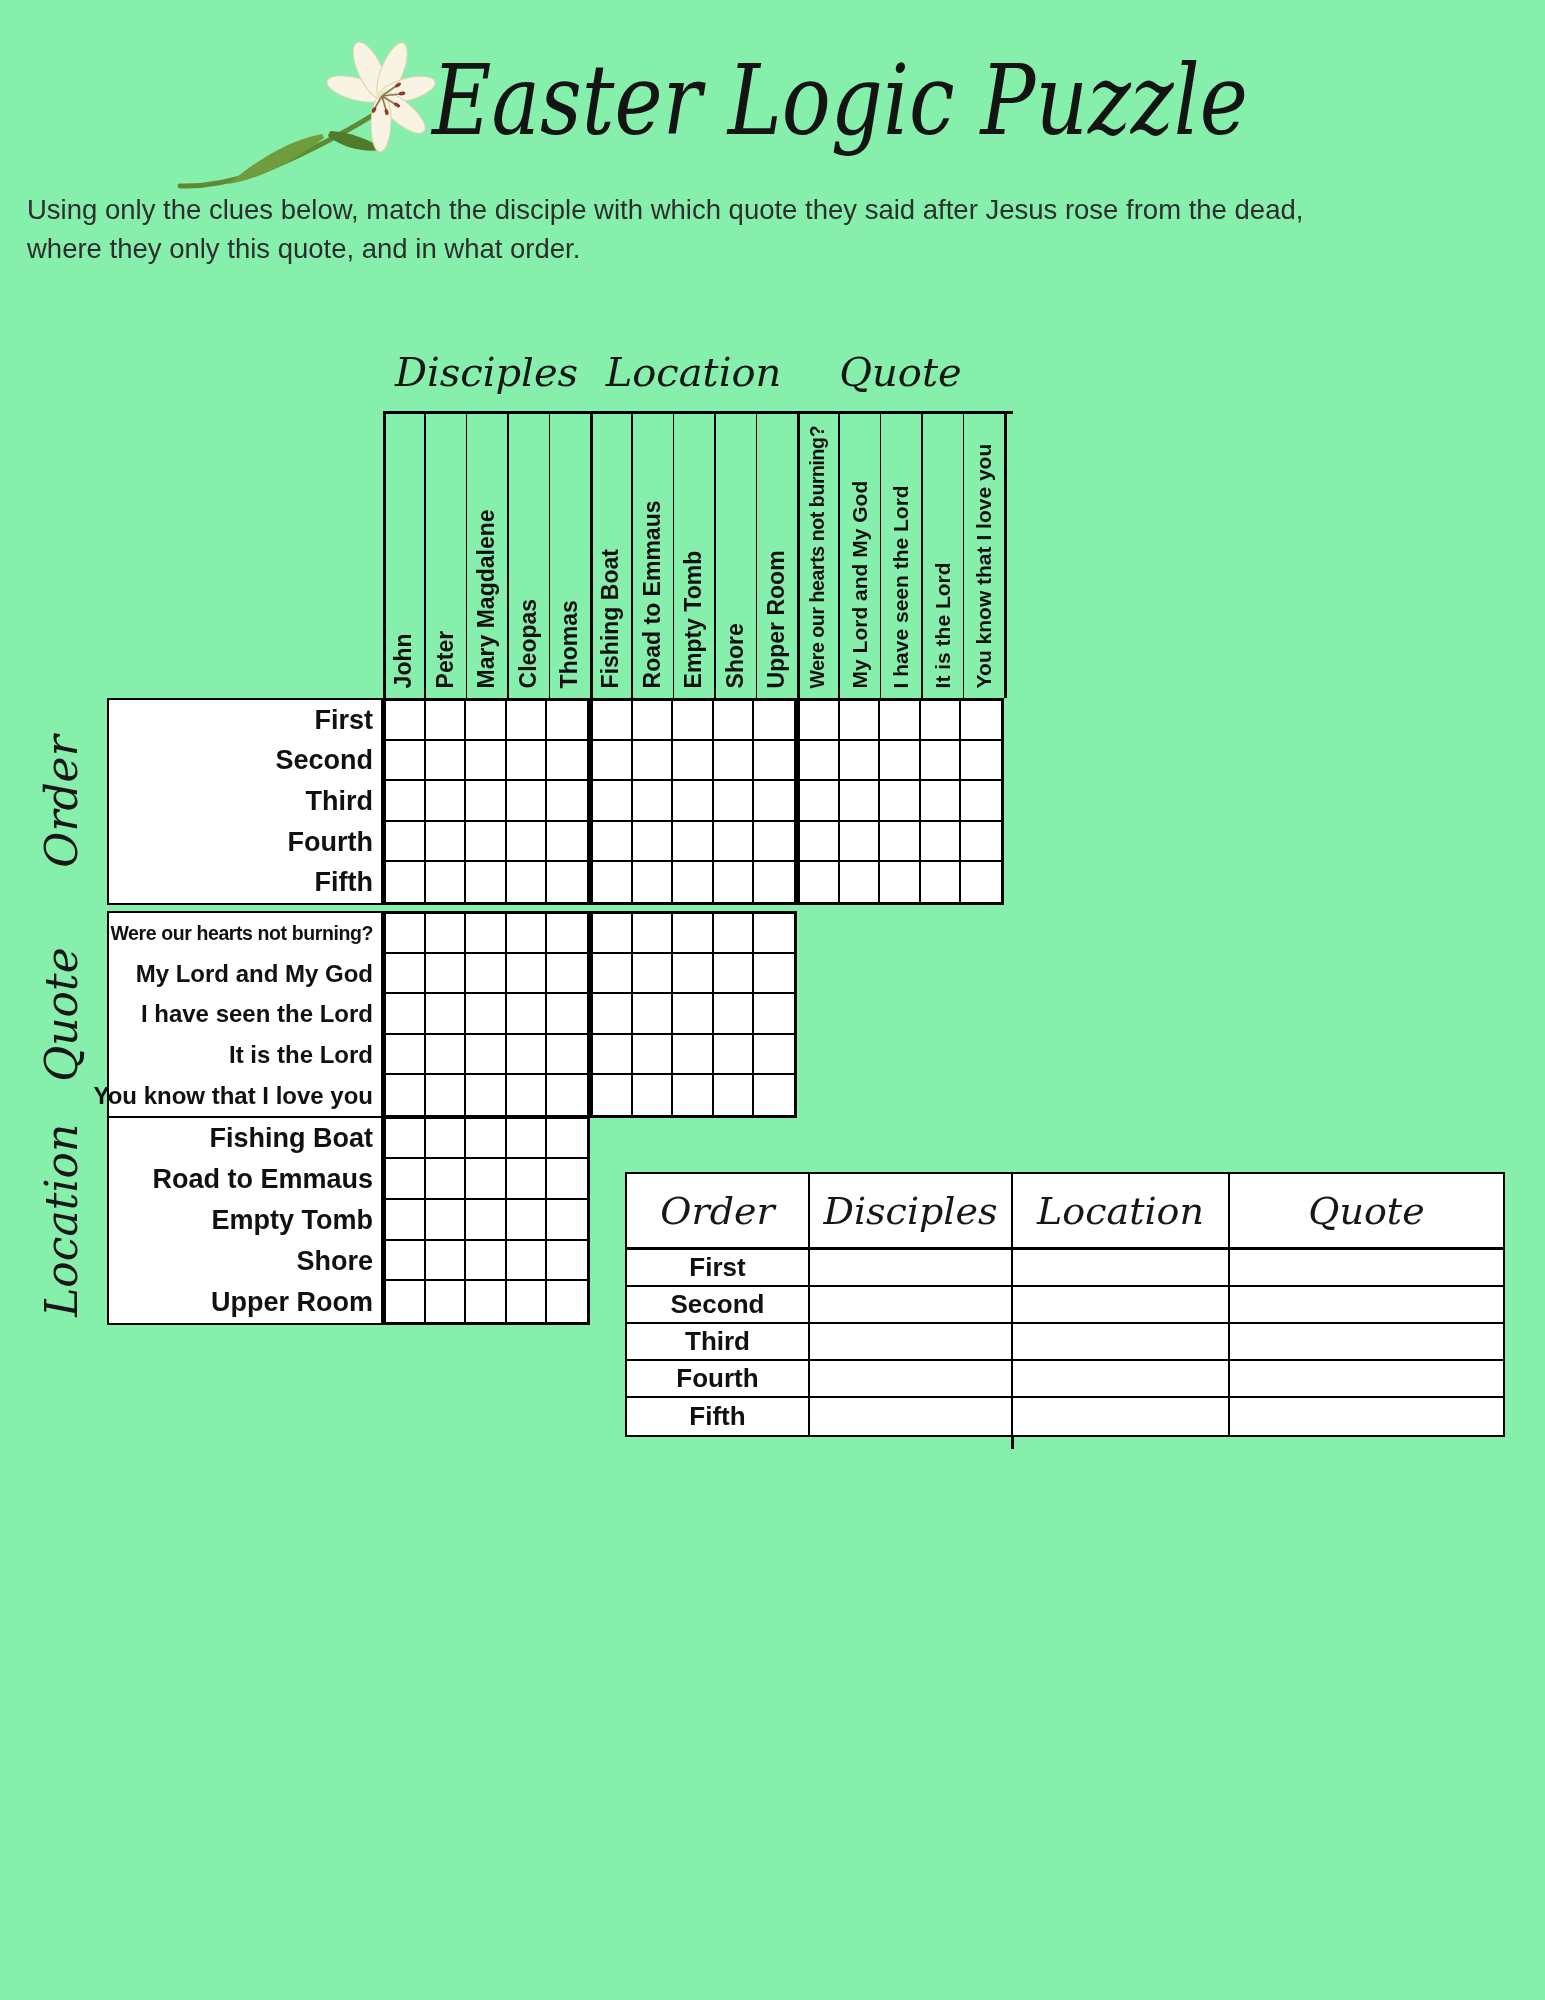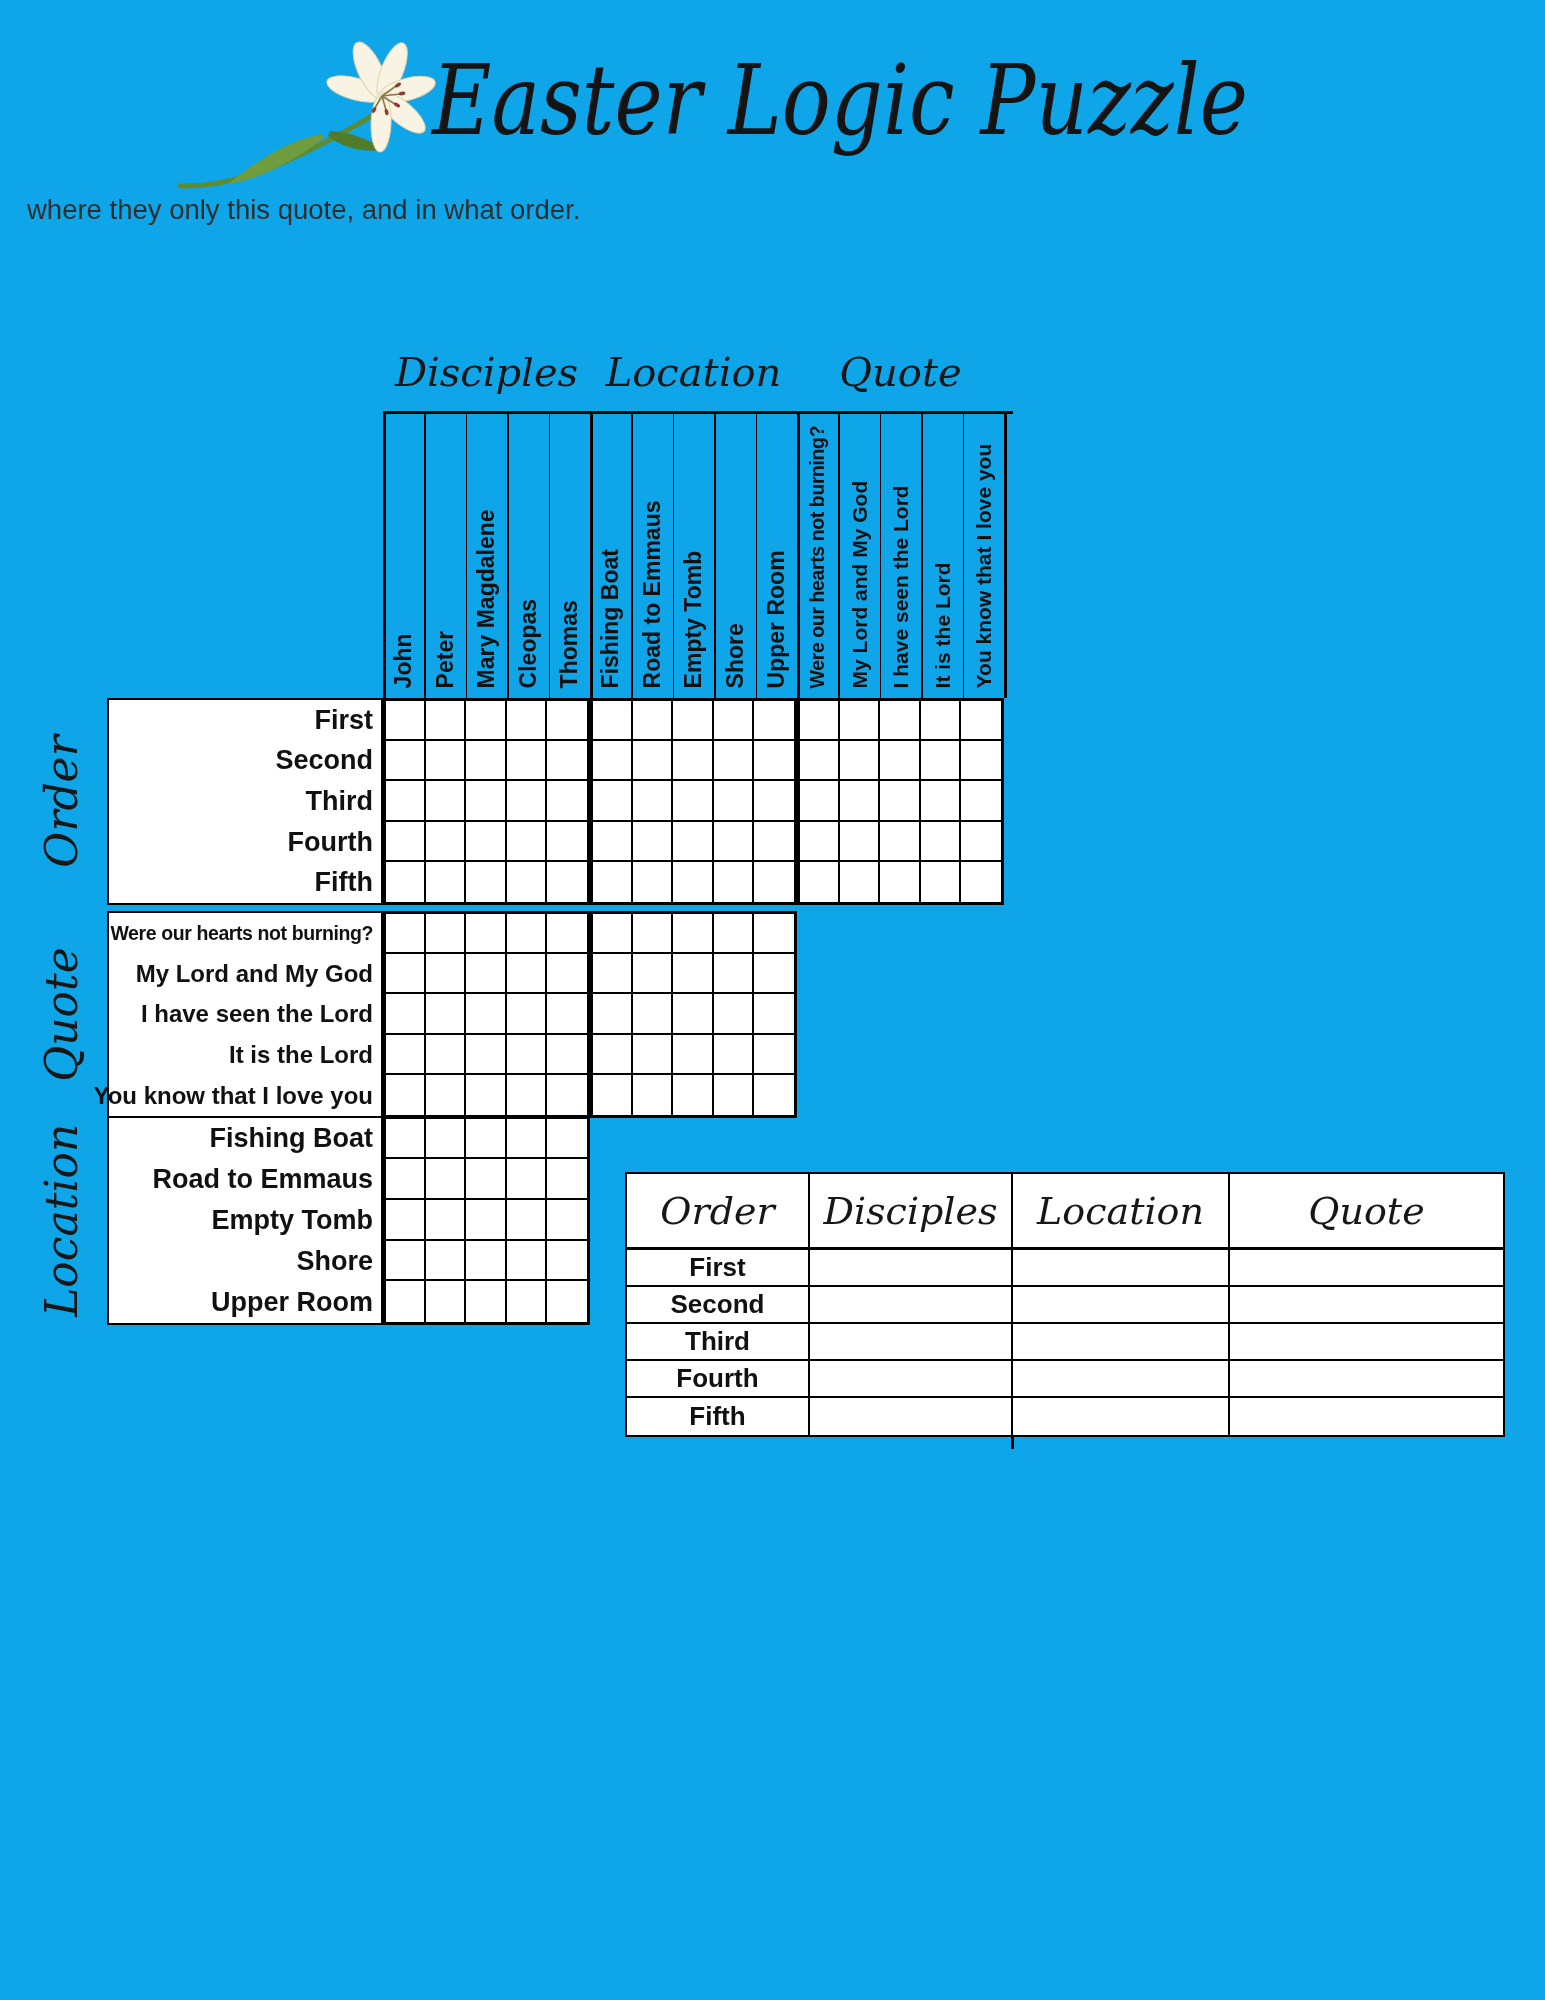--- a/index.html
+++ b/index.html
@@ -1,16 +1,16 @@
 <!DOCTYPE html>
 <html><head>
 <meta charset="utf-8">
 <style>
   html,body{margin:0;padding:0;background:#ffffff;}
-  .page{position:relative;width:1545px;height:2000px;background:#0ea5e9;overflow:hidden;
+  .page{position:relative;width:1545px;height:2000px;background:#86efac;overflow:hidden;
         font-family:"Liberation Sans",sans-serif;color:#141414;}
   .abs{position:absolute;}
   .script{font-family:"DejaVu Serif",serif;font-style:italic;}
   .page-title{left:432px;top:46px;font-size:97px;line-height:110px;white-space:nowrap;
               transform:scaleX(.84);transform-origin:left top;color:#141414;}
   .instructions{left:27px;top:190px;font-size:27.5px;line-height:39px;color:#2e2e2e;white-space:nowrap;}
   .script-header{transform:translateX(-50%);font-size:40px;line-height:46px;white-space:nowrap;color:#171717;}
   .hline,.vline,.stray{background:#000;}
   .col-label{transform:rotate(-90deg);transform-origin:left bottom;white-space:nowrap;
              font-weight:bold;text-align:left;box-sizing:border-box;padding-left:10px;color:#111;}
@@ -66,20 +66,21 @@
         <ellipse cx="15" cy="9" rx="3.4" ry="1.8" transform="rotate(30 15 9)" fill="#8d3b2f"></ellipse>
         <ellipse cx="4.6" cy="16" rx="3.2" ry="1.8" transform="rotate(75 4.6 16)" fill="#8d3b2f"></ellipse>
         <ellipse cx="-8" cy="14" rx="3.2" ry="1.8" transform="rotate(120 -8 14)" fill="#8d3b2f"></ellipse>
       </g>
     </g>
   </svg>
 
   <div class="abs script page-title">Easter Logic Puzzle</div>
 
   <div class="abs instructions">
+    <div>Using only the clues below, match the disciple with which quote they said after Jesus rose from the dead,</div>
     <div>where they only this quote, and in what order.</div>
   </div>
 
   <div id="matrix">
       <div class="abs script script-header" style="left: 486.5px; top: 349px;">Disciples</div>
       <div class="abs script script-header" style="left: 693.5px; top: 349px;">Location</div>
       <div class="abs script script-header" style="left: 900.5px; top: 349px;">Quote</div>
       <div class="abs hline" style="left: 383px; top: 411px; width: 630px; height: 3px;"></div>
       <div class="abs vline" style="left: 383px; top: 413px; width: 3px; height: 285px;"></div>
       <div class="abs vline" style="left: 424.4px; top: 413px; width: 1.5px; height: 285px;"></div>

